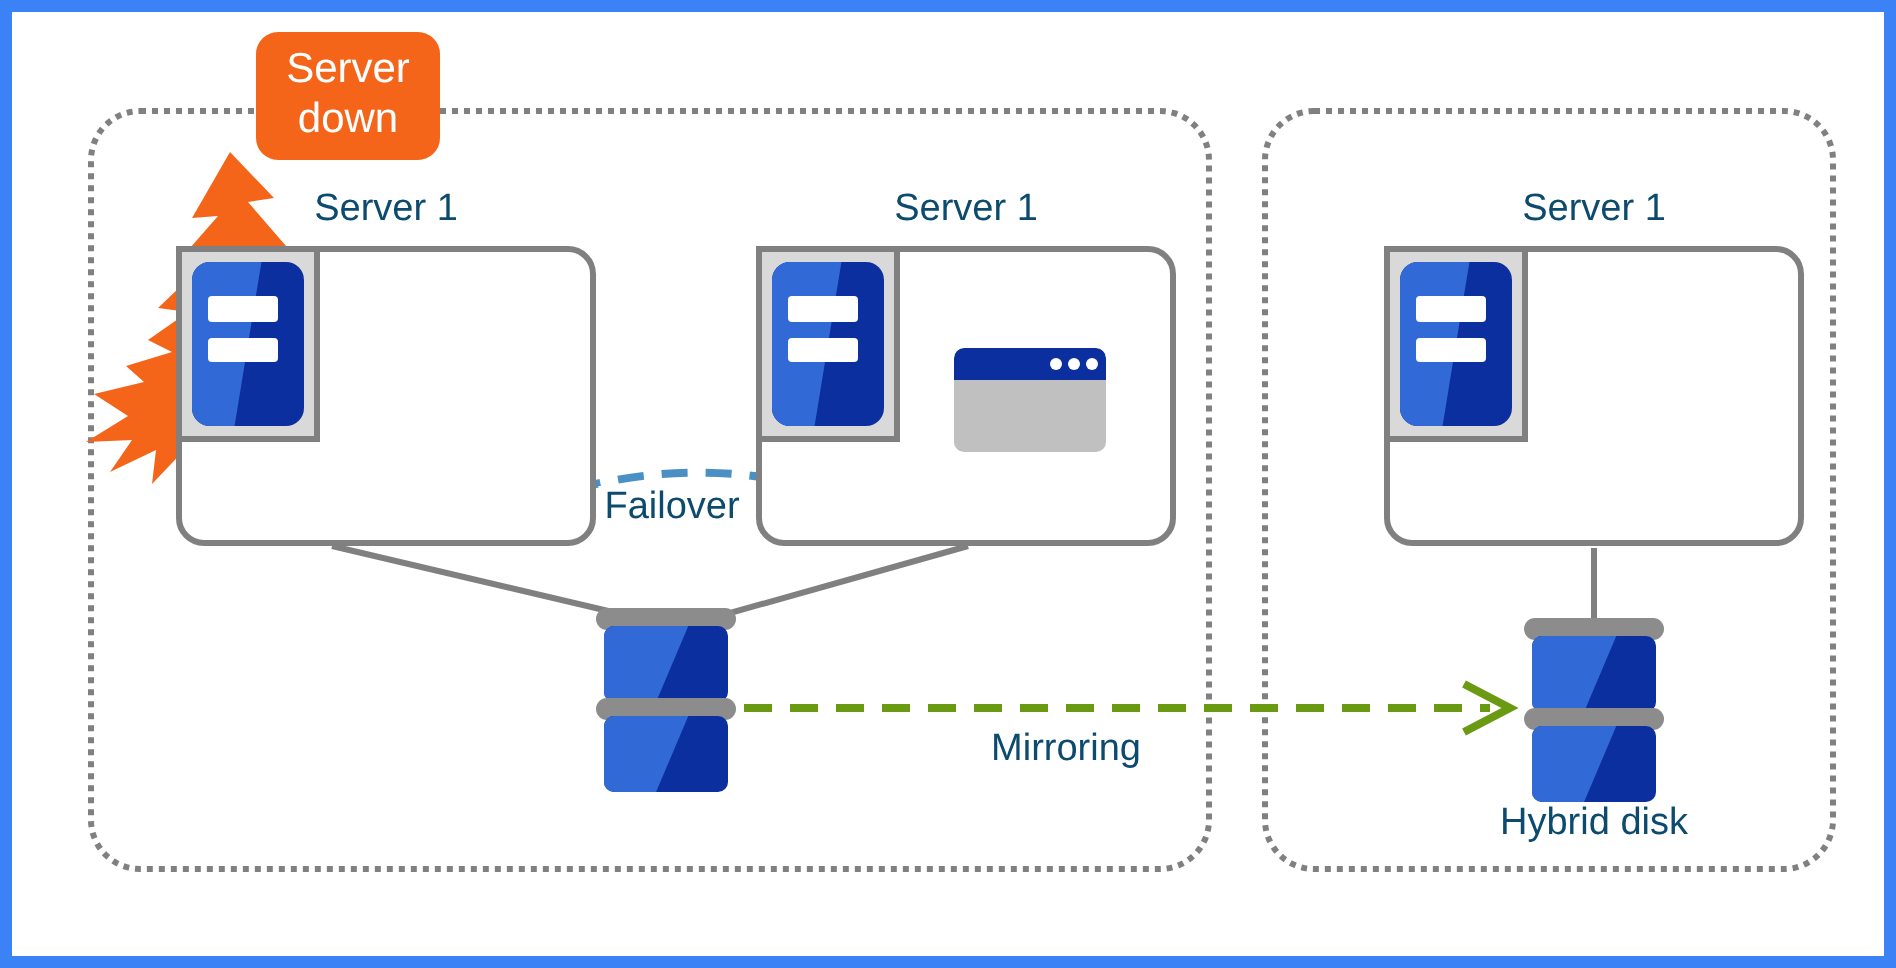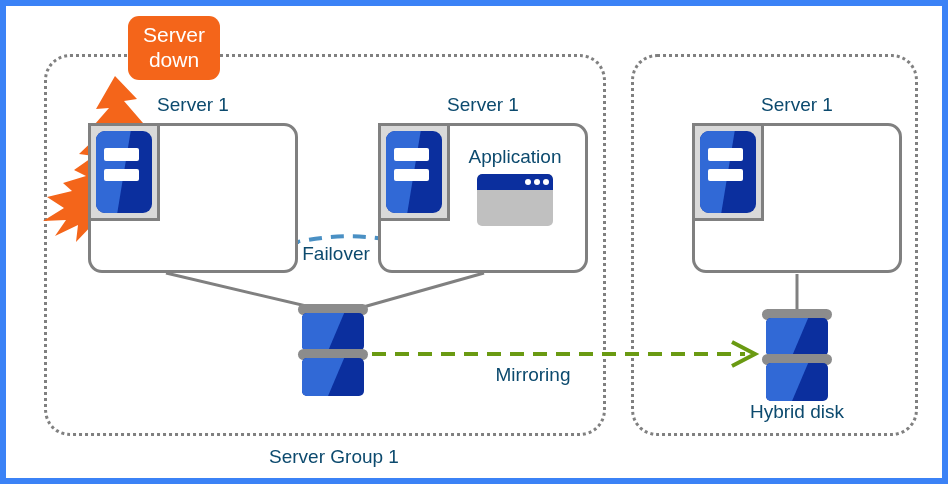--- a/index.html
+++ b/index.html
@@ -167,21 +167,20 @@
   </div>
 
   <div class="lbl center" style="left:477px;top:88px;">Server 1</div>
   <div class="server-box" style="left:372px;top:117px;width:210px;height:150px;"></div>
   <div class="server-icon" style="left:372px;top:117px;width:72px;height:98px;">
     <div class="body">
       <div class="bar b1"></div>
       <div class="bar b2"></div>
     </div>
   </div>
-  <div class="lbl center" style="left:509px;top:140px;">Application</div>
   <div class="app-icon" style="left:471px;top:168px;width:76px;height:52px;">
     <div class="titlebar">
       <span class="dot" style="left:48px;"></span>
       <span class="dot" style="left:57px;"></span>
       <span class="dot" style="left:66px;"></span>
     </div>
   </div>
 
   <div class="lbl center" style="left:330px;top:237px;background:#ffffff;padding:0 3px;">Failover</div>
 
@@ -204,15 +203,14 @@
   </div>
 
   <div class="disk" style="left:760px;top:303px;width:62px;height:90px;">
     <div class="cap" style="top:0;"></div>
     <div class="platter" style="top:9px;"></div>
     <div class="cap" style="top:45px;"></div>
     <div class="platter" style="top:54px;"></div>
   </div>
   <div class="lbl center" style="left:791px;top:395px;">Hybrid disk</div>
 
-  <div class="lbl center" style="left:328px;top:440px;">Server Group 1</div>
 
 </div>
 
 </body></html>

